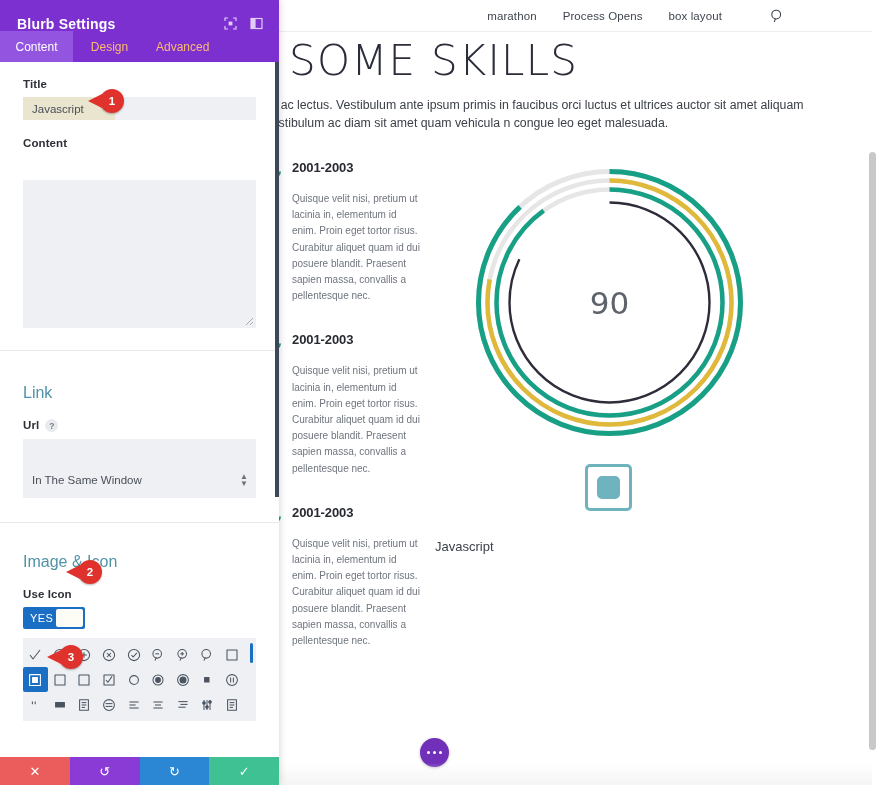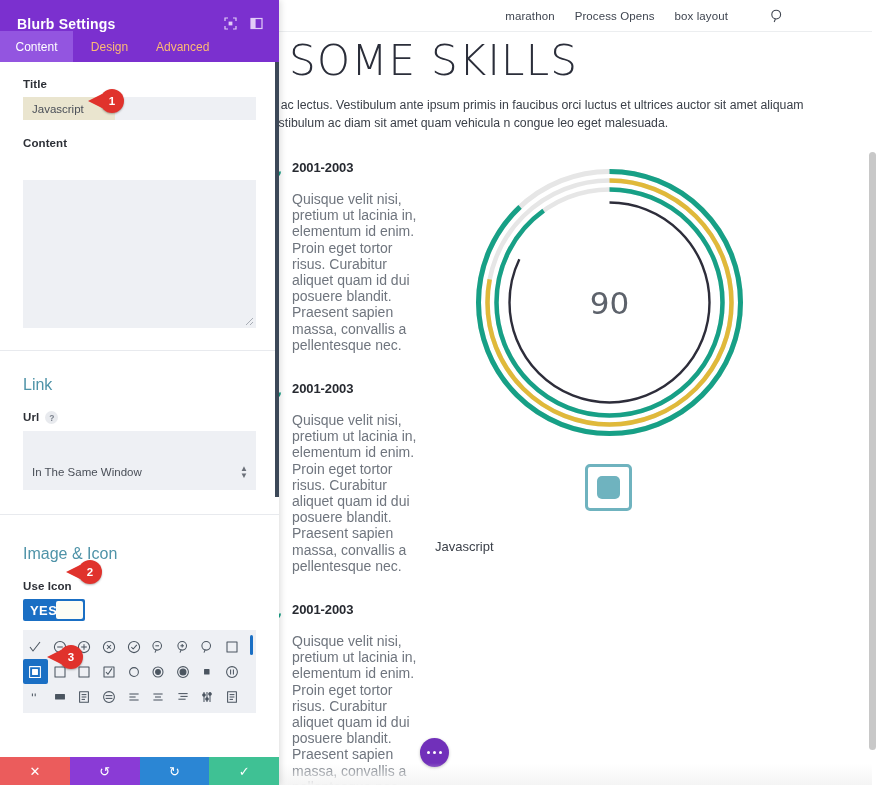--- a/index.html
+++ b/index.html
@@ -16,21 +16,21 @@
   #page-preview {
     position: absolute; left: 0; top: 0; width: 880px; height: 785px;
     background: #ffffff; overflow: hidden;
   }
   #site-header {
     position: absolute; left: 0; top: 0; width: 872px; height: 32px;
     background: #ffffff; border-bottom: 1px solid #eceef0;
     display: flex; align-items: center; justify-content: flex-end;
     padding-right: 88px;
   }
-  #site-nav { display: flex; align-items: center; gap: 20px; }
+  #site-nav { display: flex; align-items: center; gap: 26px; }
   .nav-link {
     font-size: 11.5px; color: #3f4550; letter-spacing: .1px;
     text-decoration: none; white-space: nowrap;
   }
   #nav-search-icon { margin-left: 22px; display:flex; align-items:center; color:#3f4550; }
 
   #hero-title {
     position: absolute; left: 92px; top: 36px;
     font-family: "DejaVu Sans", sans-serif;
     font-weight: 300;
@@ -43,21 +43,21 @@
   }
 
   
   #timeline { position: absolute; left: 274px; top: 160px; width: 190px; }
   .tl-entry { position: relative; padding-left: 18px; }
   .tl-entry .tl-year {
     font-size: 13px; font-weight: 700; color: #272a31; letter-spacing: -.1px;
     margin: 0 0 16px 0;
   }
   .tl-entry .tl-text {
-    font-size: 14px; line-height: 16.2px; color: #6f757e; margin: 0;
+    font-size: 10px; line-height: 16.2px; color: #6f757e; margin: 0;
     width: 128px;
   }
   .tl-marker {
     position: absolute; left: -8px; top: 4px;
     width: 15px; height: 15px; border-radius: 50%;
     border: 2px solid #17a086; border-right-color: transparent;
     border-top-color: transparent; transform: rotate(-45deg);
     background: #fff;
   }
   #tl-e0 { margin-bottom: 28px; }
@@ -176,21 +176,21 @@
   #editor-area {
     margin-top: 31px; height: 148px; background: #eef0f4; position: relative;
   }
   #editor-resize {
     position: absolute; right: 2px; bottom: 2px; width: 9px; height: 9px;
     color: #a8adb5; font-size: 9px; line-height: 9px;
   }
 
   .divider { height: 1px; background: #e8eaee; margin: 22px 0 0 0; }
 
-  #link-section { margin-top: 25px; }
+  #link-section { margin-top: 33px; }
   .help-dot {
     display:inline-flex; align-items:center; justify-content:center;
     width: 13px; height: 13px; border-radius: 50%; background: #e8eaee;
     color:#7a818c; font-size: 8.5px; font-weight:700; margin-left: 6px;
     vertical-align: middle;
   }
   .select-box {
     width: 100%; height: 23px; background: #eef0f4;
     display: flex; align-items: center; padding: 18px 9px;
     font-size: 11.5px; color: #4a4f58; position: relative;
@@ -199,21 +199,21 @@
     position: absolute; right: 8px; top: 50%; transform: translateY(-50%);
     font-size: 8px; line-height: 7px; color: #6b7079; text-align:center;
   }
 
   #image-icon-section { margin-top: 30px; }
   #use-icon-toggle {
     width: 62px; height: 22px; background: #1a6fc4; border-radius: 2px;
     display: flex; align-items: center; position: relative;
     padding-left: 7px;
   }
-  #use-icon-toggle .yes-label { font-size: 13px; font-weight: 700; color: #fff; letter-spacing:.4px;}
+  #use-icon-toggle .yes-label { font-size: 11px; font-weight: 400; color: #fff; letter-spacing:.4px;}
   #use-icon-toggle .knob {
     position: absolute; right: 2px; top: 2px; width: 27px; height: 18px;
     background: #fdfdf5; border-radius: 2px;
   }
 
   #icon-grid-wrap {
     margin-top: 9px; background: #eef0f4; position: relative;
     padding: 4px 0 4px 0;
   }
   .icon-row { display: flex; }

